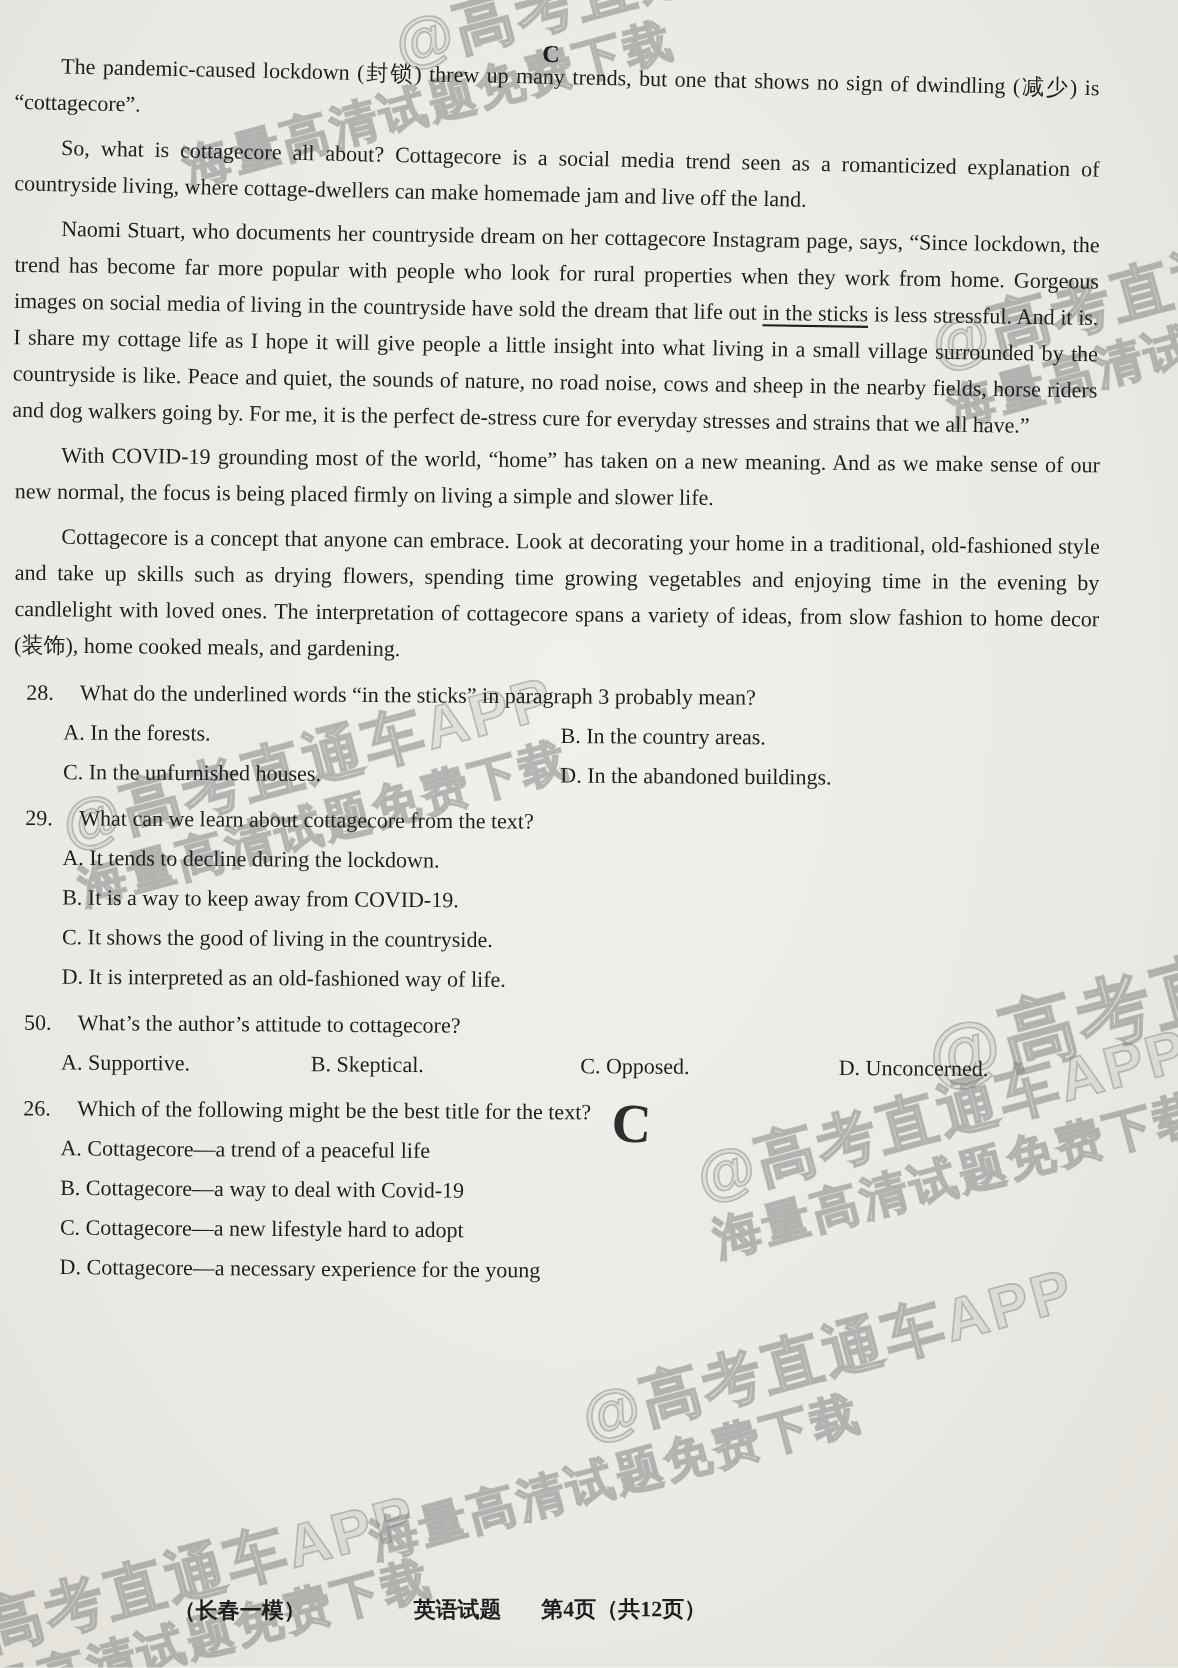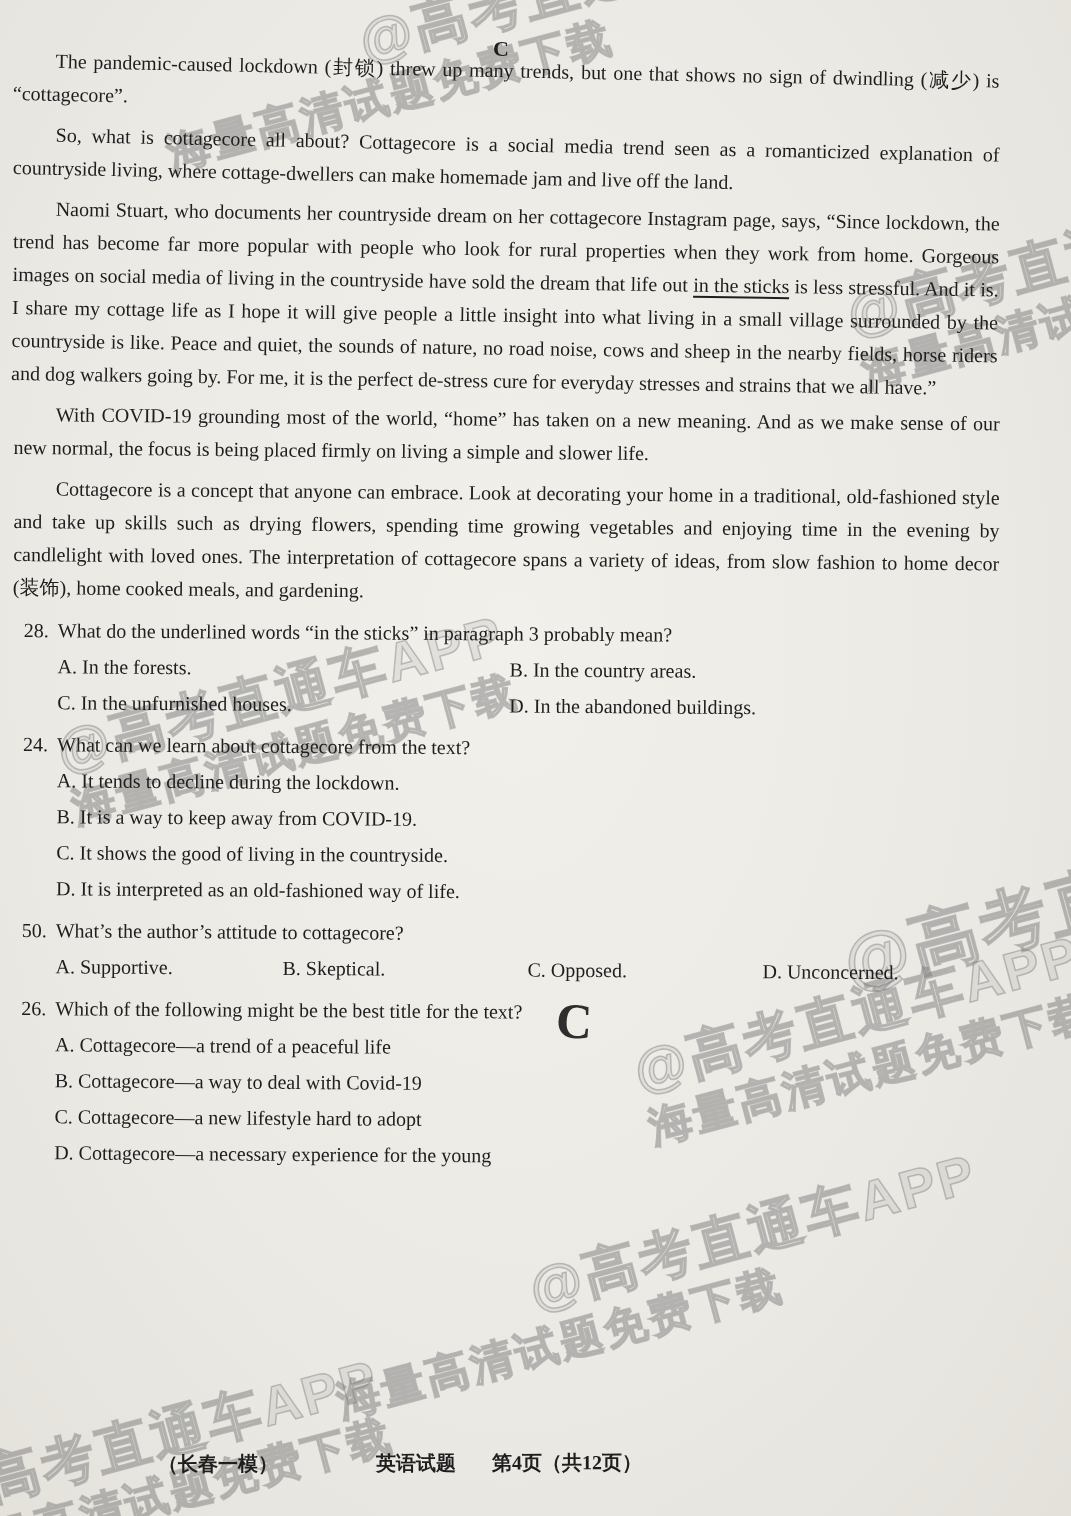--- a/index.html
+++ b/index.html
@@ -45,21 +45,21 @@
   .t3 { transform:rotate(0.55deg); }
   .underlined { text-decoration:underline; text-underline-offset:4px; }
 
   .questions {
     margin-top:8px; font-size:20px; line-height:36px;
     transform:rotate(0.4deg); transform-origin:0 0;
     text-align:left;
   }
   .q { margin-bottom:6px; }
   .q-stem { padding-left:10px; }
-  .q-num { margin-right:9px; }
+  .q-num { margin-right:24px; }
   .opts-col  { padding-left:44px; }
   .opts-col .opt { display:block; }
   .opts-2col { display:grid; grid-template-columns:452px 1fr; padding-left:44px; }
   .opts-row  { display:grid; grid-template-columns:227px 245px 235px 1fr; padding-left:44px; }
 
   .section-label {
     position:absolute; left:493px; top:36px;
     font-size:22px; font-weight:bold; z-index:2;
   }
   .stray-c {
@@ -137,21 +137,21 @@
         <div class="q-stem"><span class="q-num">28.</span><span>What do the underlined words “in the sticks” in paragraph 3 probably mean?</span></div>
         <div class="opts-2col">
           <span class="opt">A. In the forests.</span>
           <span class="opt">B. In the country areas.</span>
           <span class="opt">C. In the unfurnished houses.</span>
           <span class="opt">D. In the abandoned buildings.</span>
         </div>
       </div>
 
       <div class="q">
-        <div class="q-stem"><span class="q-num">24.</span><span>What can we learn about cottagecore from the text?</span></div>
+        <div class="q-stem"><span class="q-num">29.</span><span>What can we learn about cottagecore from the text?</span></div>
         <div class="opts-col">
           <span class="opt">A. It tends to decline during the lockdown.</span>
           <span class="opt">B. It is a way to keep away from COVID-19.</span>
           <span class="opt">C. It shows the good of living in the countryside.</span>
           <span class="opt">D. It is interpreted as an old-fashioned way of life.</span>
         </div>
       </div>
 
       <div class="q">
         <div class="q-stem"><span class="q-num">50.</span><span>What’s the author’s attitude to cottagecore?</span></div>

